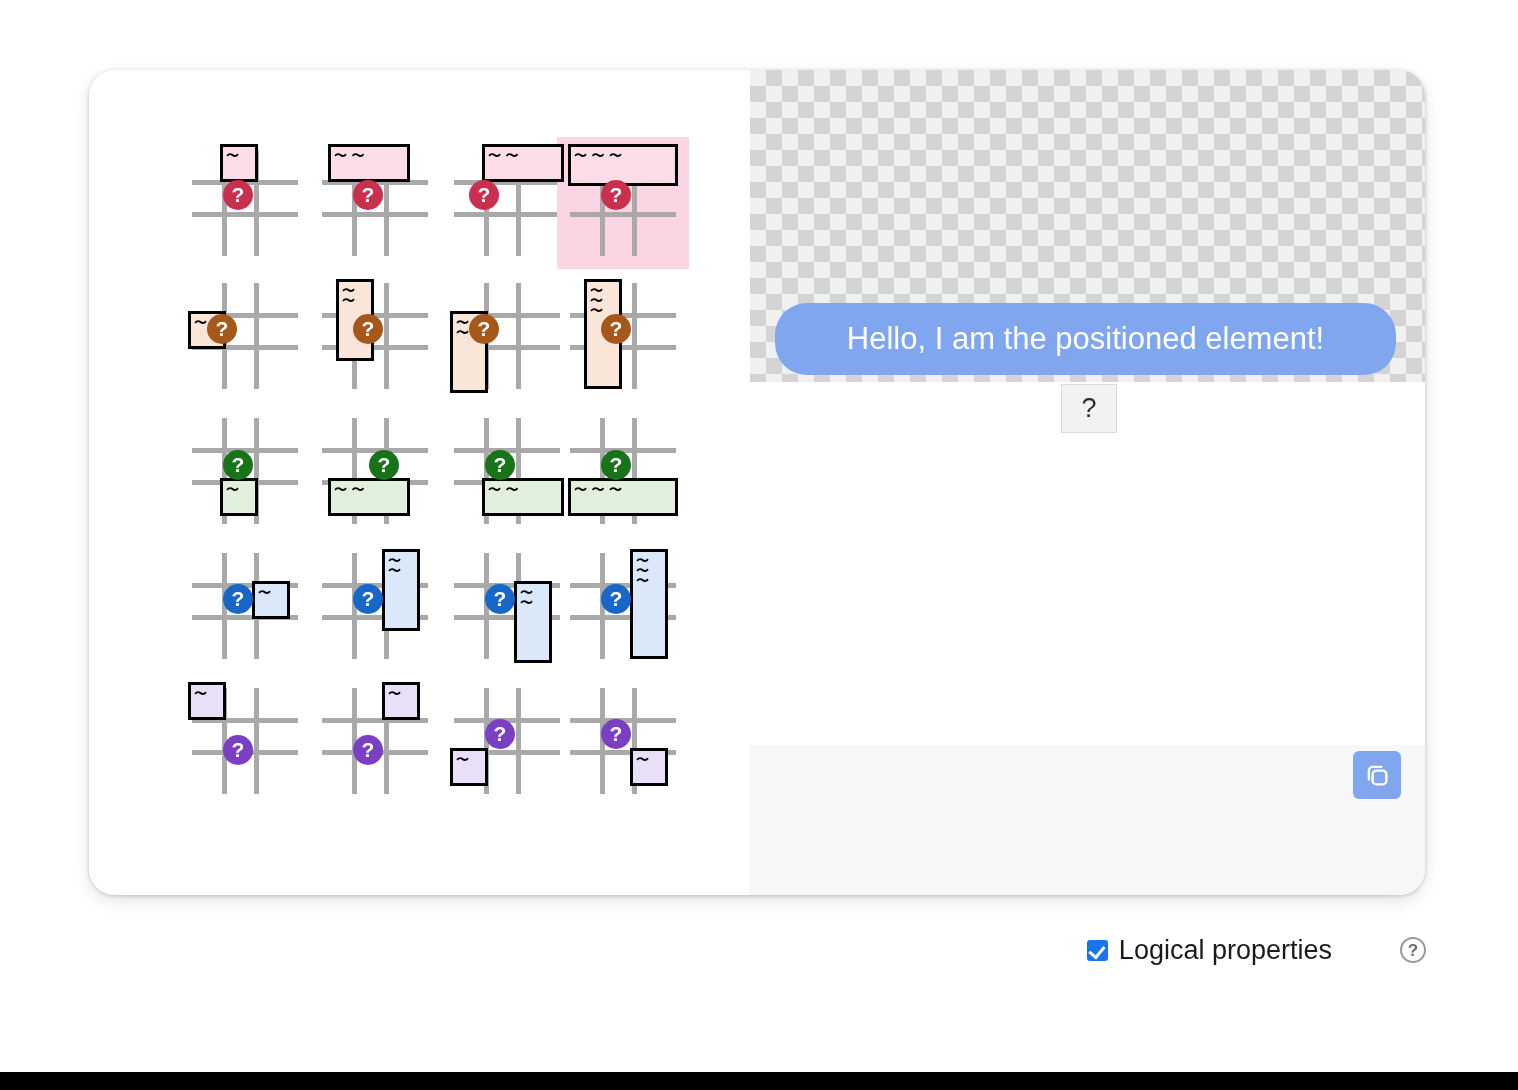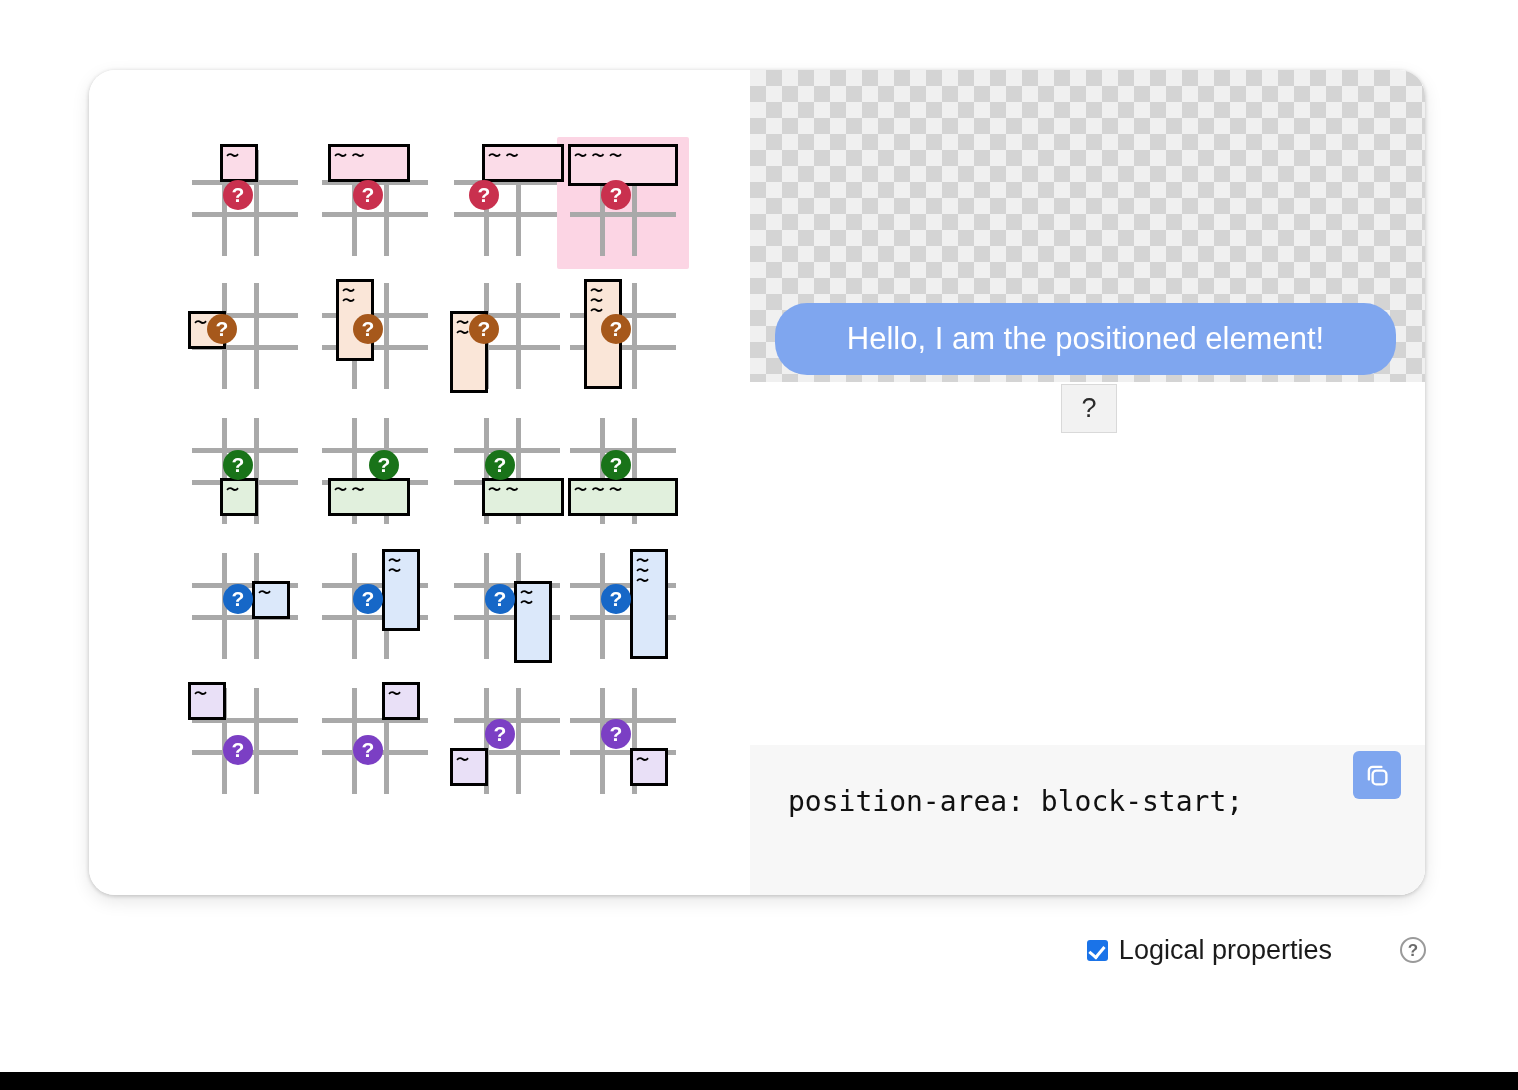--- a/index.html
+++ b/index.html
@@ -476,21 +476,20 @@
 
   <div id="right-panel">
 
     <div id="checker"></div>
 
     <div id="bubble">Hello, I am the positioned element!</div>
 
     <div id="anchor-box">?</div>
 
     <div id="code-panel">
-      <div id="code-text">position-area: block-start;</div>
       <div id="copy-btn">
         <svg width="30" height="30" viewBox="0 0 24 24" fill="none" stroke="#ffffff" stroke-width="1.9" stroke-linejoin="round" stroke-linecap="round">
           <rect x="8.5" y="8.5" width="11" height="11" rx="3"></rect>
           <path d="M15.5 5.5h-7a3 3 0 0 0-3 3v7"></path>
         </svg>
       </div>
     </div>
 
   </div>
 </div>

